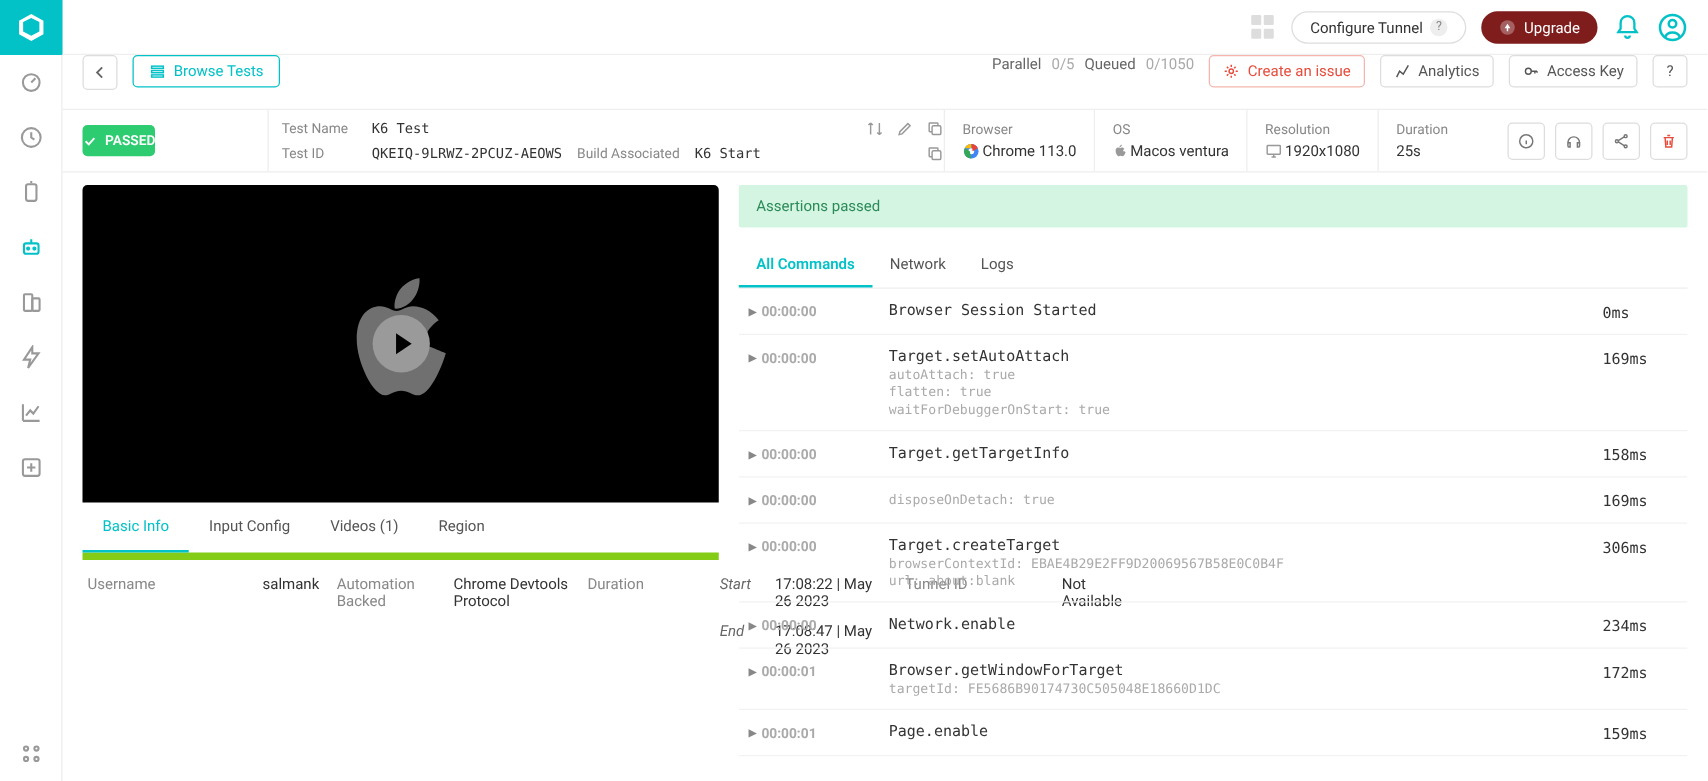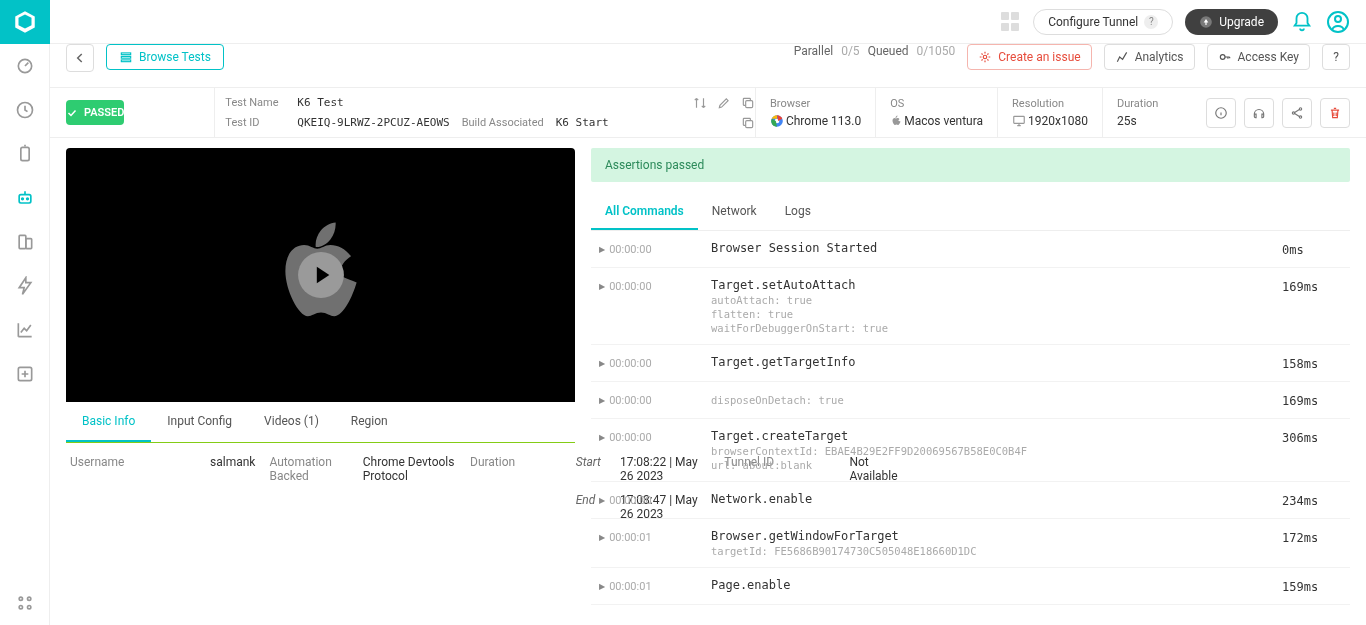--- a/index.html
+++ b/index.html
@@ -10,21 +10,21 @@
 .sidebar .logo svg { fill: #fff; }
 .sidebar .nav-item { width: 50px; height: 44px; display: flex; align-items: center; justify-content: center; color: #999; cursor: pointer; }
 .sidebar .nav-item.active { color: #02c2c7; }
 .sidebar .nav-item svg { width: 20px; height: 20px; }
 .main { flex: 1; display: flex; flex-direction: column; min-width: 0; }
 .topbar { height: 44px; border-bottom: 1px solid #eee; display: flex; align-items: center; justify-content: flex-end; padding: 0 16px; gap: 12px; }
 .topbar .grid-icon { width: 20px; height: 20px; display: flex; flex-wrap: wrap; gap: 2px; }
 .topbar .grid-icon span { width: 8px; height: 8px; background: #ddd; border-radius: 1px; }
 .topbar .configure { border: 1px solid #ddd; border-radius: 16px; padding: 5px 14px; display: flex; align-items: center; gap: 6px; cursor: pointer; font-size: 12px; }
 .topbar .configure .q { background: #eee; border-radius: 50%; width: 14px; height: 14px; font-size: 10px; display: inline-flex; align-items: center; justify-content: center; color: #888; }
-.topbar .upgrade { background: #404040; color: #fff; border-radius: 16px; padding: 6px 14px; display: flex; align-items: center; gap: 6px; cursor: pointer; font-size: 12px; }
+.topbar .upgrade { background: #7f1d1d; color: #fff; border-radius: 16px; padding: 6px 14px; display: flex; align-items: center; gap: 6px; cursor: pointer; font-size: 12px; }
 .topbar .bell, .topbar .avatar { width: 24px; height: 24px; display: flex; align-items: center; justify-content: center; color: #02c2c7; cursor: pointer; }
 .subbar { height: 44px; border-bottom: 1px solid #eee; display: flex; align-items: flex-start; padding: 0 16px; gap: 12px; }
 .subbar .back { width: 28px; height: 28px; border: 1px solid #ddd; border-radius: 4px; display: flex; align-items: center; justify-content: center; cursor: pointer; color: #666; }
 .subbar .browse { border: 1px solid #02c2c7; color: #02c2c7; border-radius: 4px; padding: 5px 12px; display: flex; align-items: center; gap: 6px; cursor: pointer; font-size: 12px; }
 .subbar .spacer { flex: 1; }
 .subbar .queue-info { display: flex; align-items: center; gap: 8px; font-size: 12px; color: #666; }
 .subbar .queue-info .num { color: #aaa; }
 .subbar .btn { border: 1px solid #ddd; border-radius: 4px; padding: 5px 10px; display: flex; align-items: center; gap: 6px; cursor: pointer; font-size: 12px; color: #555; }
 .subbar .btn.issue { color: #e74c3c; border-color: #f5b5ae; }
 .subbar .btn.q { width: 28px; justify-content: center; padding: 5px 0; }
@@ -40,37 +40,37 @@
 .infobar .env .cell .lbl { color: #888; font-size: 11px; }
 .infobar .env .cell .val { font-size: 12px; display: flex; align-items: center; gap: 2px; }
 .infobar .actions { display: flex; align-items: center; gap: 8px; padding-left: 14px; }
 .infobar .actions .ibtn { width: 30px; height: 30px; border: 1px solid #ddd; border-radius: 4px; display: flex; align-items: center; justify-content: center; cursor: pointer; color: #777; }
 .infobar .actions .ibtn.del { color: #e74c3c; }
 .content { flex: 1; display: flex; min-height: 0; }
 .left-pane { width: 525px; padding: 10px 0 10px 16px; display: flex; flex-direction: column; }
 .video { background: #000; border-radius: 4px 4px 0 0; height: 254px; display: flex; align-items: center; justify-content: center; position: relative; }
 .video .apple { color: #888; position: relative; }
 .video .play { position: absolute; left: 50%; top: 50%; transform: translate(-50%, -50%); width: 50px; height: 50px; display: flex; align-items: center; justify-content: center; }
-.tabs { display: flex; border-bottom: 1px solid #84cc16; }
+.tabs { display: flex; border-bottom: 6px solid #84cc16; }
 .tabs .tab { padding: 12px 16px; font-size: 12px; color: #555; cursor: pointer; border-bottom: 2px solid transparent; }
 .tabs .tab.active { color: #02c2c7; border-bottom-color: #02c2c7; }
 .basic-info { padding: 12px 4px; display: flex; flex-direction: row; gap: 14px; font-size: 12px; }
 .basic-info .brow { display: flex; }
 .basic-info .brow .lbl { width: 140px; color: #888; }
 .basic-info .brow .val { color: #333; }
 .basic-info .brow .subrow { display: flex; gap: 18px; }
 .basic-info .brow .subrow .slbl { font-style: italic; color: #666; width: 36px; }
 .right-pane { flex: 1; padding: 10px 16px; display: flex; flex-direction: column; min-width: 0; }
 .assert-bar { background: #d4f5e1; color: #2c8a5a; padding: 10px 14px; border-radius: 2px; font-size: 12px; margin-bottom: 12px; }
 .rtabs { display: flex; border-bottom: 1px solid #eee; gap: 0; }
 .rtabs .tab { padding: 10px 14px; font-size: 12px; color: #555; cursor: pointer; border-bottom: 2px solid transparent; }
 .rtabs .tab.active { color: #02c2c7; border-bottom-color: #02c2c7; font-weight: 600; }
 .cmd-list { flex: 1; overflow-y: auto; }
 .cmd-row { display: flex; align-items: flex-start; padding: 10px 8px; border-bottom: 1px solid #f2f2f2; gap: 12px; font-size: 12px; }
-.cmd-row .ts { color: #aaa; font-size: 11px; width: 100px; display: flex; align-items: center; gap: 4px; padding-top: 2px;}
+.cmd-row .ts { color: #aaa; font-size: 11px; width: 100px; display: flex; align-items: center; gap: 4px; padding-top: 2px; font-weight: bold;}
 .cmd-row .ts::before { content: '▶'; font-size: 8px; color: #888; }
 .cmd-row .cmd-body { flex: 1; min-width: 0; }
 .cmd-row .cmd-name { font-family: monospace; font-size: 12px; color: #333; }
 .cmd-row .cmd-detail { font-family: monospace; font-size: 10.5px; color: #aaa; margin-top: 2px; word-break: break-all; }
 .cmd-row .dur { width: 60px; text-align: left; font-family: monospace; font-size: 12px; color: #333; padding-top: 2px; }
 svg { display: block; }
 </style>
 </head>
 <body>
 

